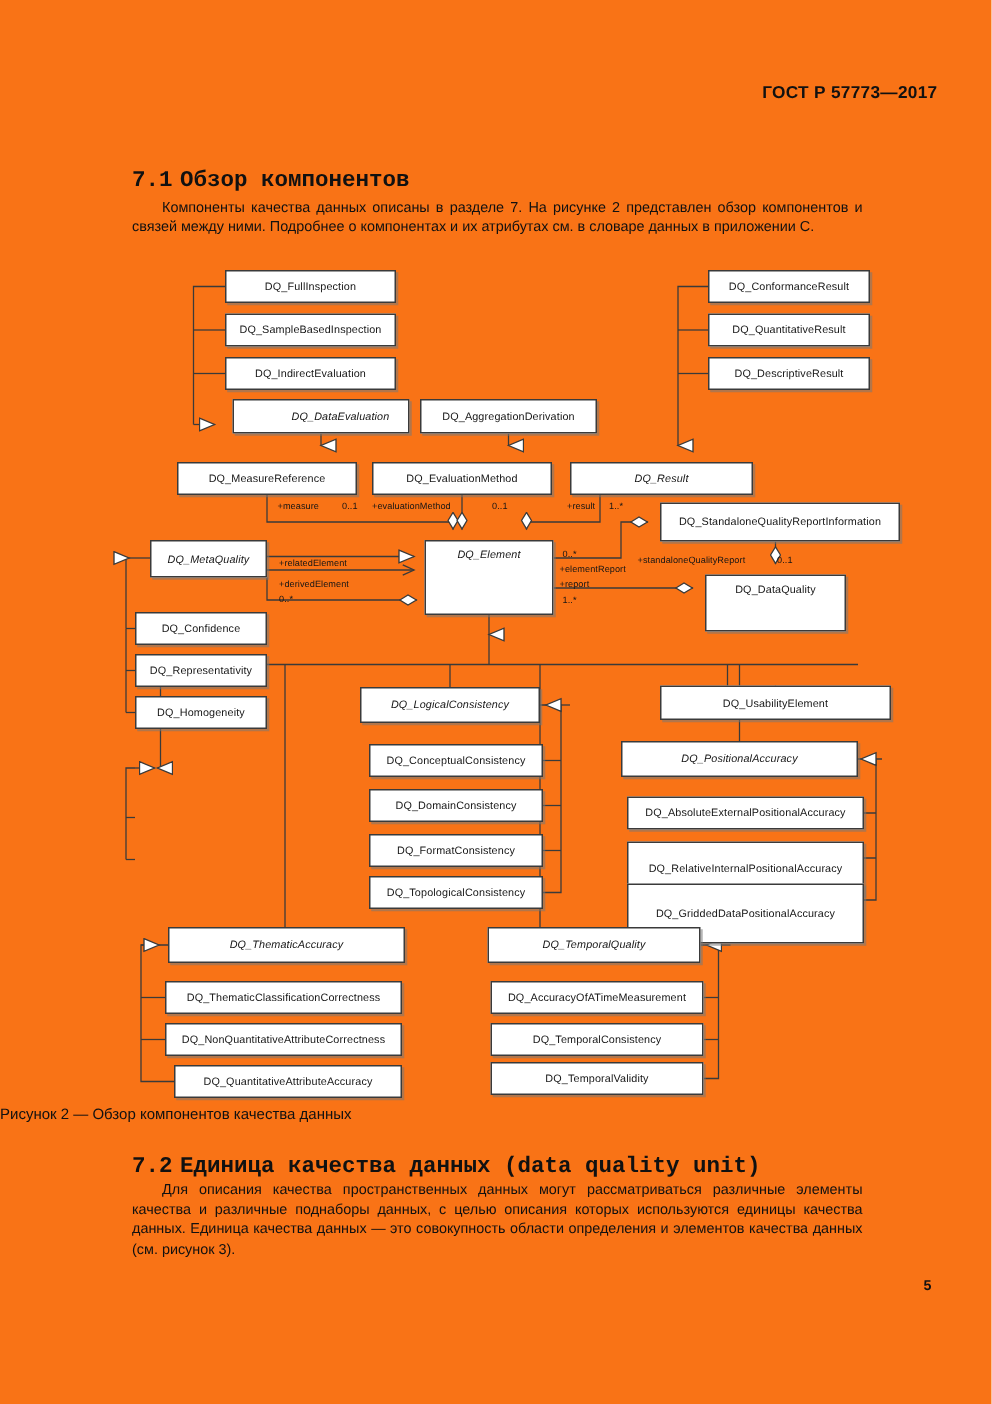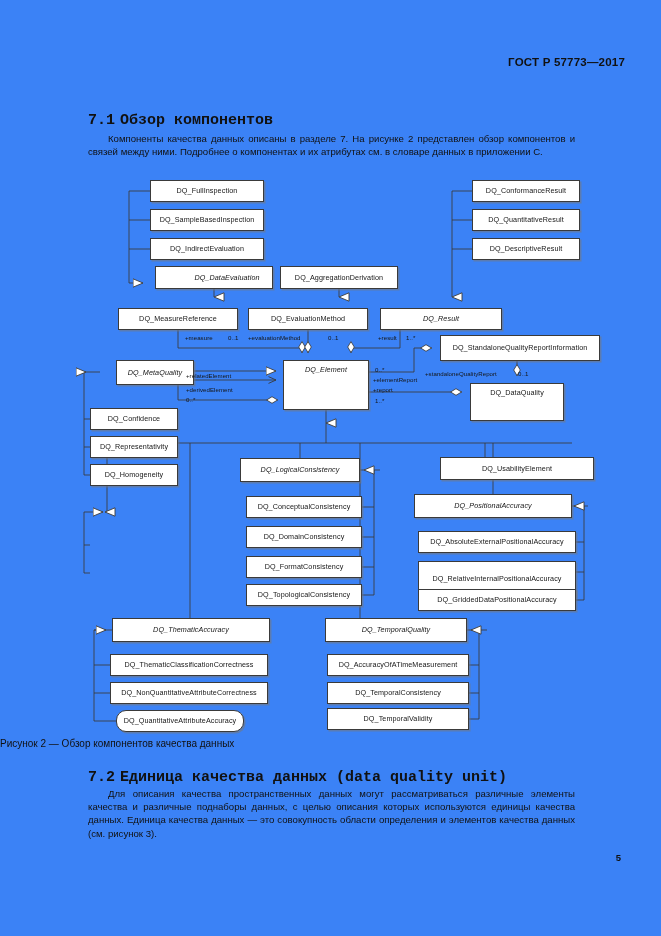--- a/index.html
+++ b/index.html
@@ -8,21 +8,21 @@
     background: #ffffff;
   }
   body {
     font-family: "Liberation Sans", sans-serif;
     color: #1a1a1a;
   }
   .page {
     position: relative;
     width: 661px;
     height: 936px;
-    background: #3b82f6;
+    background: #f97316;
     overflow: hidden;
   }
 
   
   .doc-header {
     position: absolute;
     top: 56px;
     right: 36px;
     font-size: 11.5px;
     font-weight: bold;
@@ -258,21 +258,21 @@
       </div>
       <div class="uml-box" style="left: 248px; top: 308px; width: 120px; height: 22px;">
         <span>DQ_EvaluationMethod</span>
       </div>
       <div class="uml-box abstract" style="left: 380px; top: 308px; width: 122px; height: 22px;">
         <span>DQ_Result</span>
       </div>
       <div class="uml-box" style="left: 440px; top: 335px; width: 160px; height: 26px;">
         <span>DQ_StandaloneQualityReportInformation</span>
       </div>
-      <div class="uml-box abstract" style="left: 116px; top: 360px; width: 78px; height: 25px;">
+      <div class="uml-box abstract" style="left: 100px; top: 360px; width: 78px; height: 25px;">
         <span>DQ_MetaQuality</span>
       </div>
       <div class="uml-box abstract tall" style="left: 283px; top: 360px; width: 86px; height: 50px;">
         <span>DQ_Element</span>
       </div>
       <div class="uml-box tall" style="left: 470px; top: 383px; width: 94px; height: 38px;">
         <span>DQ_DataQuality</span>
       </div>
       <div class="uml-box" style="left: 90px; top: 408px; width: 88px; height: 22px;">
         <span>DQ_Confidence</span>
@@ -303,33 +303,33 @@
       </div>
       <div class="uml-box abstract" style="left: 414px; top: 494px; width: 158px; height: 24px;">
         <span>DQ_PositionalAccuracy</span>
       </div>
       <div class="uml-box" style="left: 418px; top: 531px; width: 158px; height: 22px;">
         <span>DQ_AbsoluteExternalPositionalAccuracy</span>
       </div>
       <div class="uml-box" style="left: 418px; top: 561px; width: 158px; height: 36px;">
         <span>DQ_RelativeInternalPositionalAccuracy</span>
       </div>
-      <div class="uml-box" style="left: 418px; top: 589px; width: 158px; height: 22px;">
+      <div class="uml-box" style="left: 418px; top: 589px; width: 158px; height: 40px;">
         <span>DQ_GriddedDataPositionalAccuracy</span>
       </div>
       <div class="uml-box abstract" style="left: 112px; top: 618px; width: 158px; height: 24px;">
         <span>DQ_ThematicAccuracy</span>
       </div>
       <div class="uml-box" style="left: 110px; top: 654px; width: 158px; height: 22px;">
         <span>DQ_ThematicClassificationCorrectness</span>
       </div>
       <div class="uml-box" style="left: 110px; top: 682px; width: 158px; height: 22px;">
         <span>DQ_NonQuantitativeAttributeCorrectness</span>
       </div>
-      <div class="uml-box" style="left: 116px; top: 710px; width: 128px; height: 22px; border-radius: 10px;">
+      <div class="uml-box" style="left: 116px; top: 710px; width: 152px; height: 22px;">
         <span>DQ_QuantitativeAttributeAccuracy</span>
       </div>
       <div class="uml-box abstract" style="left: 325px; top: 618px; width: 142px; height: 24px;">
         <span>DQ_TemporalQuality</span>
       </div>
       <div class="uml-box" style="left: 327px; top: 654px; width: 142px; height: 22px;">
         <span>DQ_AccuracyOfATimeMeasurement</span>
       </div>
       <div class="uml-box" style="left: 327px; top: 682px; width: 142px; height: 22px;">
         <span>DQ_TemporalConsistency</span>

